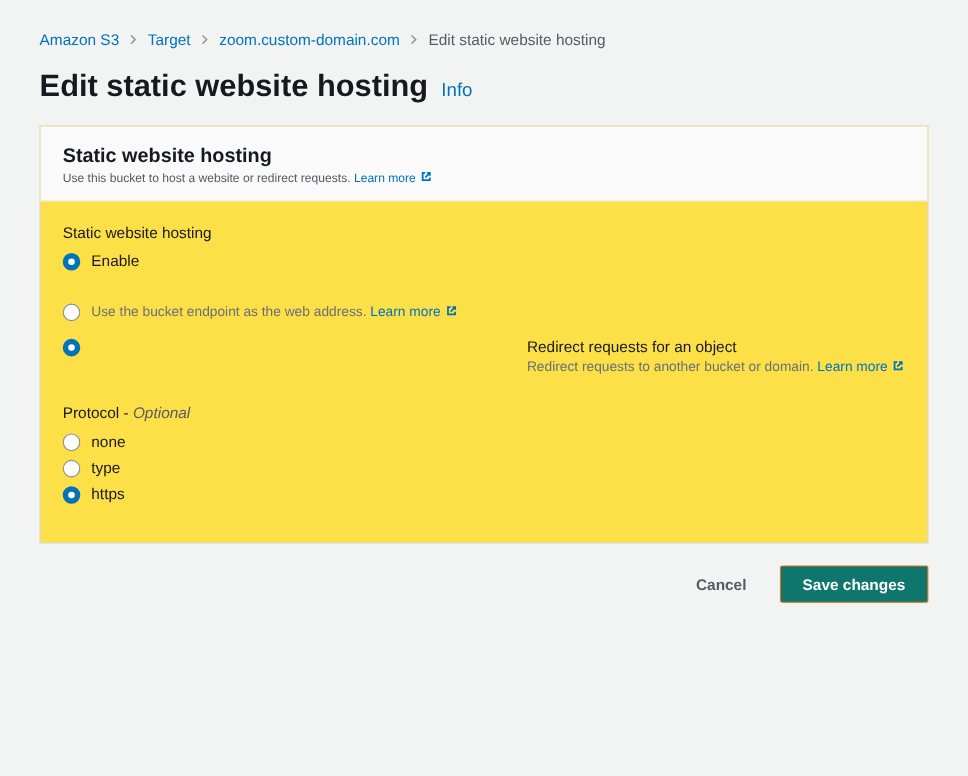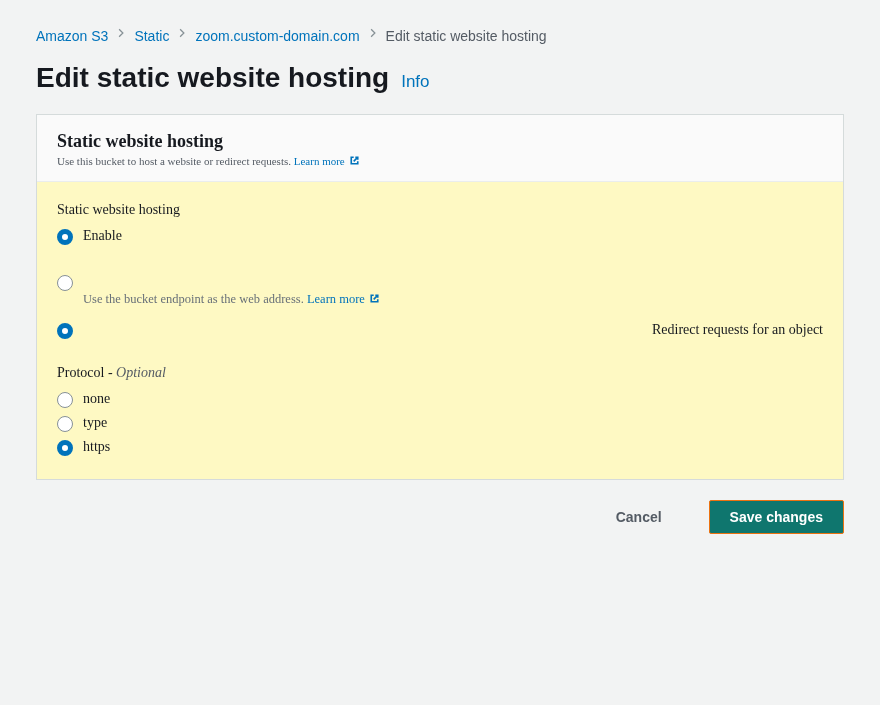--- a/index.html
+++ b/index.html
@@ -11,53 +11,53 @@
     font-size: 14px;
   }
   .page {
     padding: 28px 36px;
     max-width: 880px;
   }
   .breadcrumbs {
     font-size: 14px;
     margin-bottom: 18px;
     display: flex;
+    align-items: center;
     flex-wrap: wrap;
     gap: 2px;
   }
   .breadcrumbs a { color: #0073bb; text-decoration: none; cursor: pointer; }
   .breadcrumbs .sep { color: #687078; margin: 0 6px; display: inline-flex; }
   .breadcrumbs .current { color: #545b64; }
   .page-title-row { display: flex; align-items: baseline; gap: 12px; margin-bottom: 20px; }
   h1 { font-size: 28px; font-weight: 700; margin: 0; color: #16191f; }
   .info-link { color: #0073bb; font-size: 17px; cursor: pointer; }
   .panel {
-    background: #fef9c3;
+    background: #fde047;
     border: 1px solid #d5dbdb;
-    font-family: Liberation Serif, serif;
   }
   .panel-header {
     padding: 16px 20px 14px;
     border-bottom: 1px solid #eaeded;
     background: #fafafa;
   }
   .panel-header h2 { font-size: 18px; font-weight: 700; margin: 0 0 2px; }
   .panel-header .sub { font-size: 11px; color: #545b64; }
   .panel-body { padding: 20px; }
   .field-label { font-size: 14px; font-weight: 400; color: #16191f; margin-bottom: 6px; }
   .field-group { margin-bottom: 22px; }
   .radio-row {
     display: flex;
     align-items: flex-start;
     gap: 10px;
     padding: 3px 0;
     cursor: pointer;
   }
   .radio-row .text { line-height: 1.3; }
-  .radio-row .desc { font-size: 12.5px; color: #687078; margin-top: 18px; }
+  .radio-row .desc { font-size: 12.5px; color: #687078; margin-top: 1px; }
   .radio-circle {
     flex: 0 0 16px;
     width: 16px; height: 16px;
     border: 1px solid #879196;
     border-radius: 50%;
     margin-top: 2px;
     background: #fff;
     position: relative;
   }
   .radio-circle.selected {
@@ -75,21 +75,21 @@
     background: #fff;
     color: #16191f;
     outline: none;
     font-family: inherit;
   }
   .hint { font-size: 12.5px; color: #687078; margin-top: 4px; }
   .optional { font-style: italic; color: #545b64; font-weight: 400; }
   .footer-btns {
     display: flex;
     justify-content: flex-end;
-    gap: 27px;
+    gap: 10px;
     margin-top: 20px;
   }
   .btn {
     padding: 8px 20px;
     font-size: 14px;
     font-weight: 700;
     border-radius: 2px;
     cursor: pointer;
     border: none;
     font-family: inherit;
@@ -109,21 +109,21 @@
 
 <div class="page">
 
   <div class="breadcrumbs">
     <a>Amazon S3</a>
     <span class="sep">
         <svg width="10" height="10" viewBox="0 0 16 16">
           <path d="M5 2l6 6-6 6" fill="none" stroke="#879196" stroke-width="2"></path>
         </svg>
       </span>
-    <a>Static</a>
+    <a>Target</a>
     <span class="sep">
         <svg width="10" height="10" viewBox="0 0 16 16">
           <path d="M5 2l6 6-6 6" fill="none" stroke="#879196" stroke-width="2"></path>
         </svg>
       </span>
     <a>zoom.custom-domain.com</a>
     <span class="sep">
         <svg width="10" height="10" viewBox="0 0 16 16">
           <path d="M5 2l6 6-6 6" fill="none" stroke="#879196" stroke-width="2"></path>
         </svg>
@@ -170,26 +170,33 @@
                     </svg>
                   </span></span>
             </div>
           </div>
         </div>
 
         <div class="radio-row" style="margin-top:8px;justify-content:space-between;">
           <span class="radio-circle selected"></span>
           <div class="text">
             <div>Redirect requests for an object</div>
+            <div class="desc">
+              <span>Redirect requests to another bucket or domain. </span><span class="learn-more"><span>Learn more</span><span class="ext-icon">
+                    <svg width="13" height="13" viewBox="0 0 16 16">
+                      <path d="M3 3h4v2H5v6h6V9h2v4H3V3z M9 3h4v4h-2V6.4L7.7 9.7 6.3 8.3 9.6 5H9V3z" fill="#0073bb"></path>
+                    </svg>
+                  </span></span>
+            </div>
           </div>
         </div>
       </div>
 
 
-      <div class="field-group" style="margin-bottom:0;">
+      <div class="field-group" style="margin-bottom:12px;">
         <div class="field-label">
           <span>Protocol - </span><span class="optional">Optional</span>
         </div>
         <div class="radio-row">
           <span class="radio-circle"></span>
           <div class="text"><span>none</span></div>
         </div>
         <div class="radio-row">
           <span class="radio-circle"></span>
           <div class="text"><span>type</span></div>

